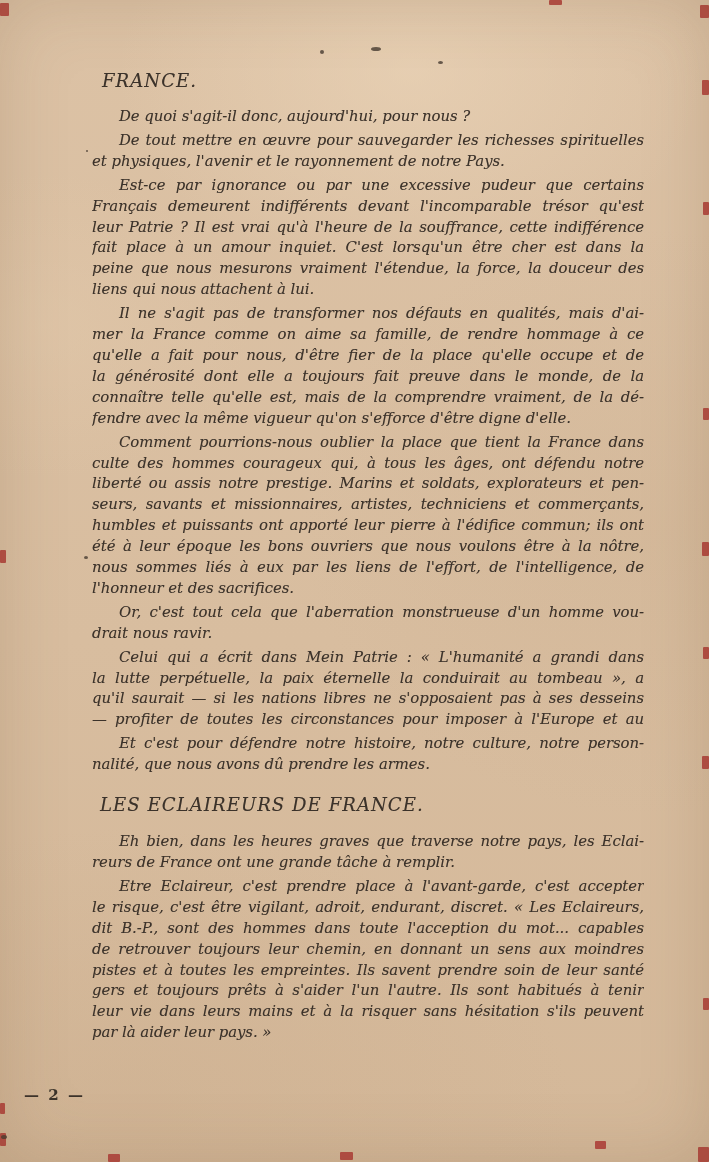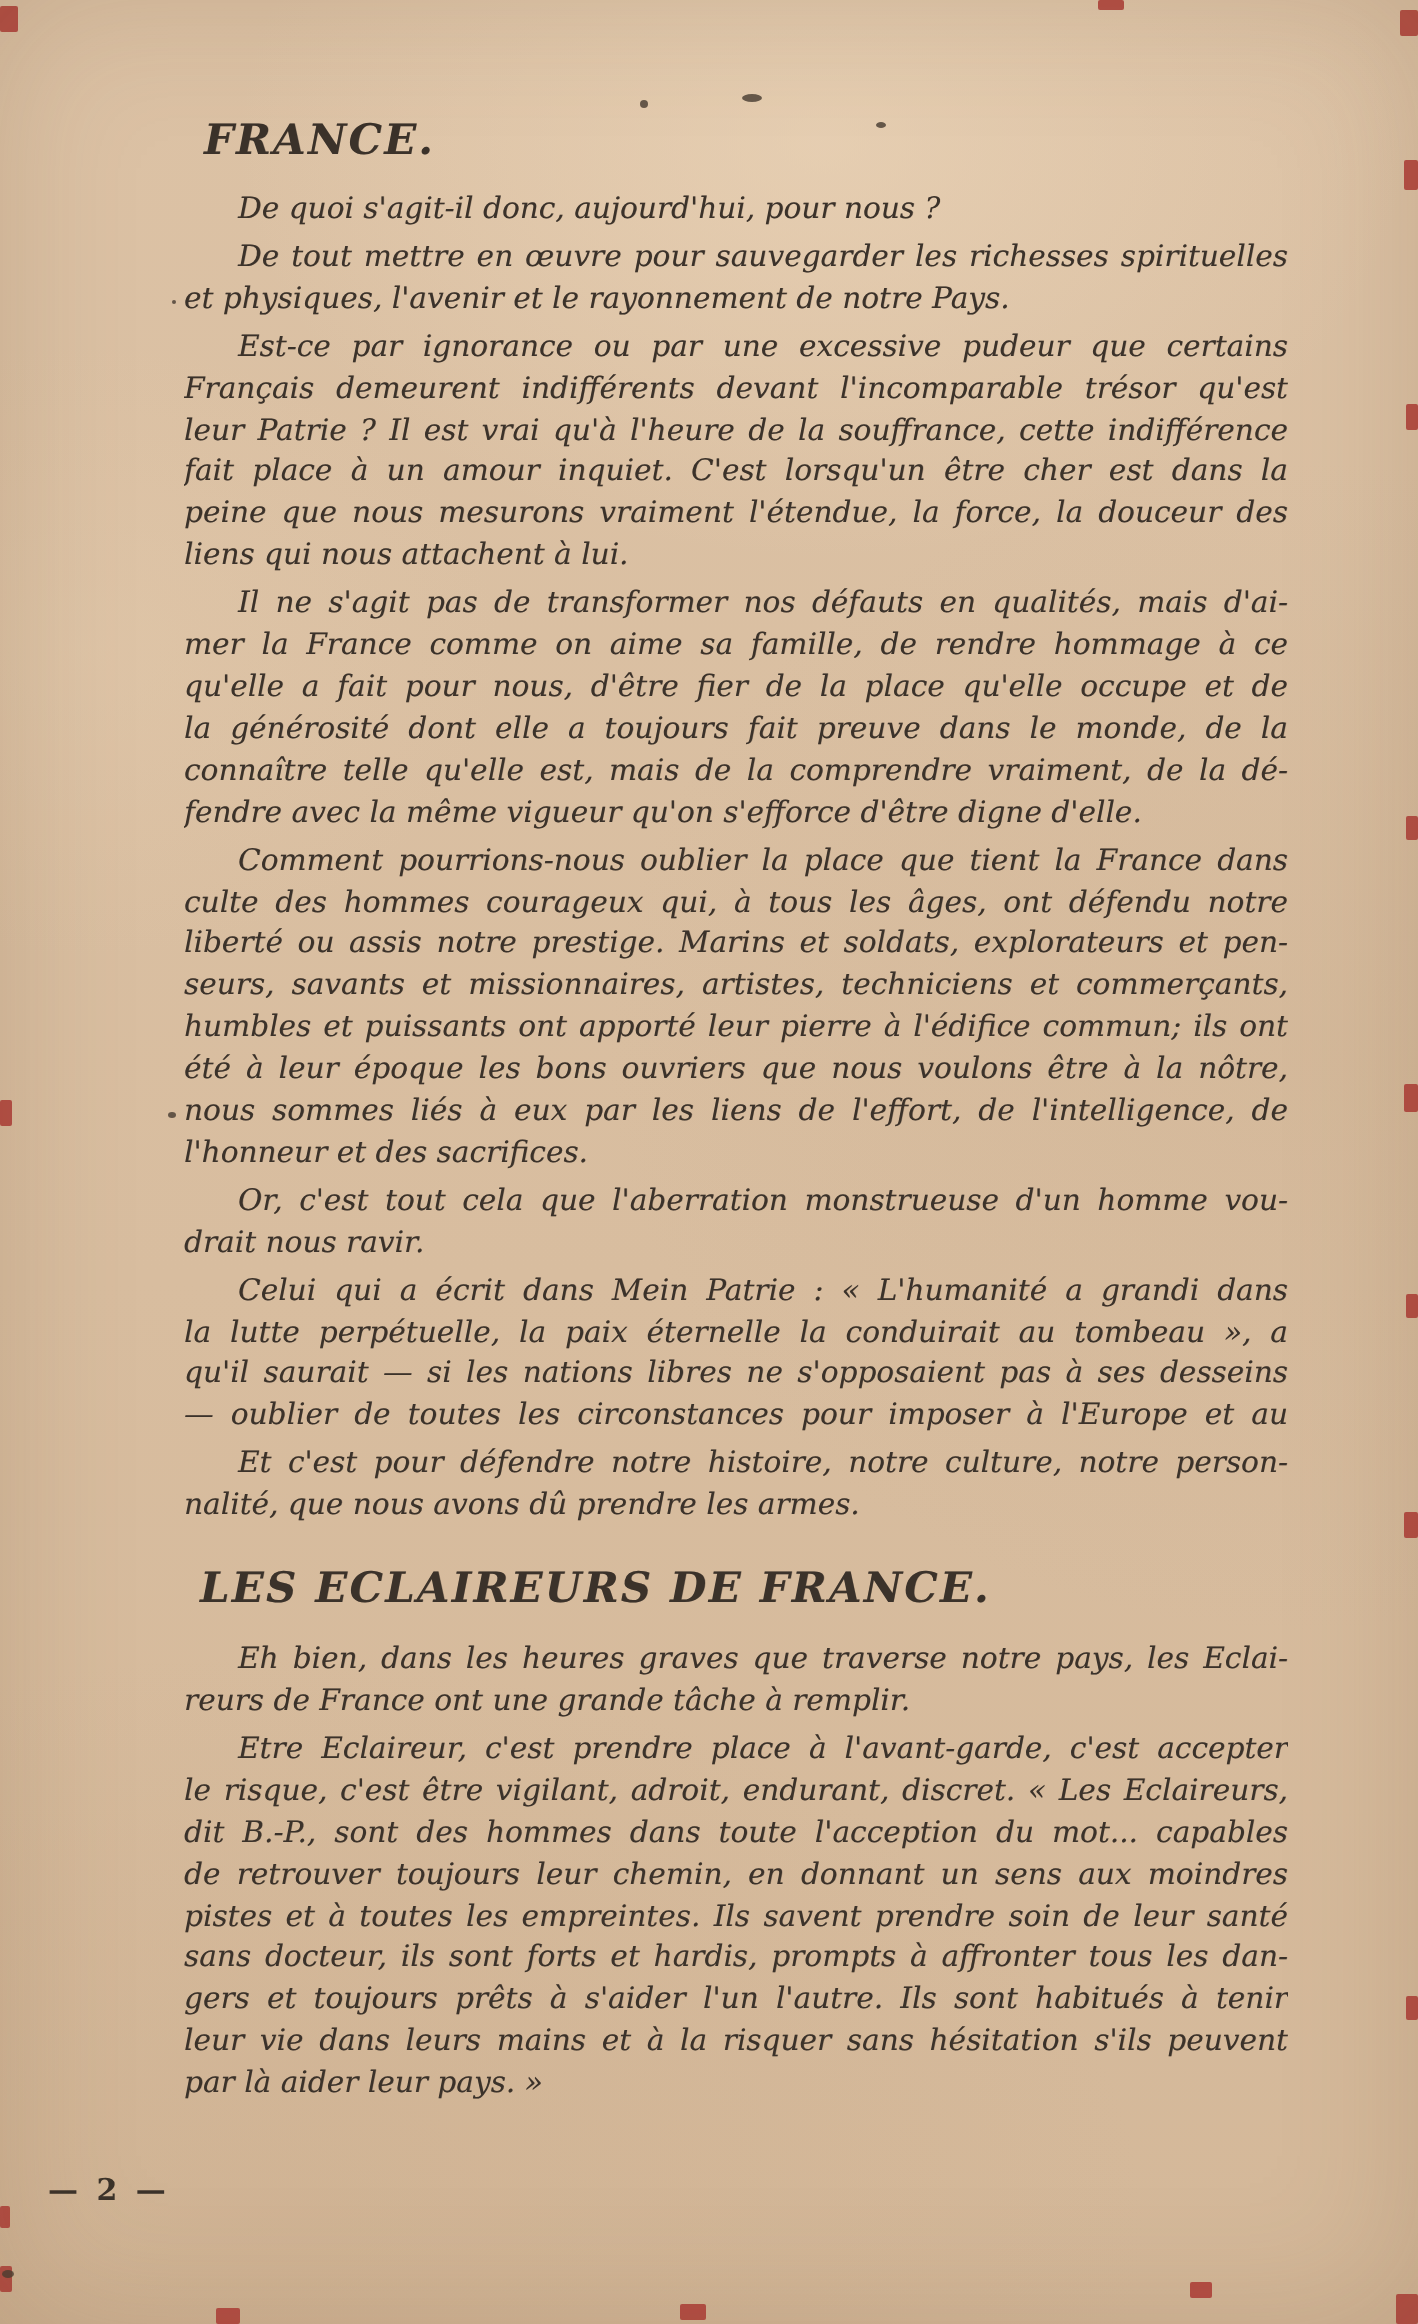--- a/index.html
+++ b/index.html
@@ -26,26 +26,26 @@
   .text-block {
     position: absolute;
     left: 92px; top: 56px; width: 552px;
     font-style: italic;
     font-size: 14.8px;
     line-height: 20.9px;
     color: #3b322a;
     text-shadow: 0.2px 0.2px 0 rgba(59,50,42,0.35);
   }
   .section-heading {
-    font-size: 21px;
-    font-weight: bold;
+    font-size: 18px;
+    font-weight: normal;
     font-style: italic;
     letter-spacing: 1.1px;
     line-height: 20px;
-    margin: 4px 0 15px 10px;
+    margin: 15px 0 15px 10px;
   }
   .section + .section { margin-top: 20px; }
   .section + .section .section-heading { margin-bottom: 16px; margin-left: 8px; }
   .para + .para { margin-top: 3px; }
   .line {
     text-align: justify;
     text-align-last: justify;
     max-height: 21px;
     overflow: hidden;
   }
@@ -113,40 +113,39 @@
         <div class="line last">l'honneur et des sacrifices.</div>
       </div>
       <div class="para">
         <div class="line first">Or, c'est tout cela que l'aberration monstrueuse d'un homme vou-</div>
         <div class="line last">drait nous ravir.</div>
       </div>
       <div class="para">
         <div class="line first">Celui qui a écrit dans Mein Patrie : « L'humanité a grandi dans</div>
         <div class="line">la lutte perpétuelle, la paix éternelle la conduirait au tombeau », a</div>
         <div class="line">qu'il saurait — si les nations libres ne s'opposaient pas à ses desseins</div>
-        <div class="line">— oublier de toutes les circonstances pour imposer à l'Europe et au</div>
+        <div class="line">— profiter de toutes les circonstances pour imposer à l'Europe et au</div>
       </div>
       <div class="para">
         <div class="line first">Et c'est pour défendre notre histoire, notre culture, notre person-</div>
         <div class="line last">nalité, que nous avons dû prendre les armes.</div>
       </div>
     </div>
     <div class="section">
       <h2 class="section-heading">LES ECLAIREURS DE FRANCE.</h2>
       <div class="para">
         <div class="line first">Eh bien, dans les heures graves que traverse notre pays, les Eclai-</div>
         <div class="line last">reurs de France ont une grande tâche à remplir.</div>
       </div>
       <div class="para">
         <div class="line first">Etre Eclaireur, c'est prendre place à l'avant-garde, c'est accepter</div>
         <div class="line">le risque, c'est être vigilant, adroit, endurant, discret. « Les Eclaireurs,</div>
         <div class="line">dit B.-P., sont des hommes dans toute l'acception du mot... capables</div>
         <div class="line">de retrouver toujours leur chemin, en donnant un sens aux moindres</div>
         <div class="line">pistes et à toutes les empreintes. Ils savent prendre soin de leur santé</div>
-        <div class="line">sans docteur, ils sont forts et hardis, prompts à affronter tous les dan-</div>
         <div class="line">gers et toujours prêts à s'aider l'un l'autre. Ils sont habitués à tenir</div>
         <div class="line">leur vie dans leurs mains et à la risquer sans hésitation s'ils peuvent</div>
         <div class="line last">par là aider leur pays. »</div>
       </div>
     </div>
   </div>
 
 <div class="page-number">— 2 —</div>
 
 <div id="decor-layer">

